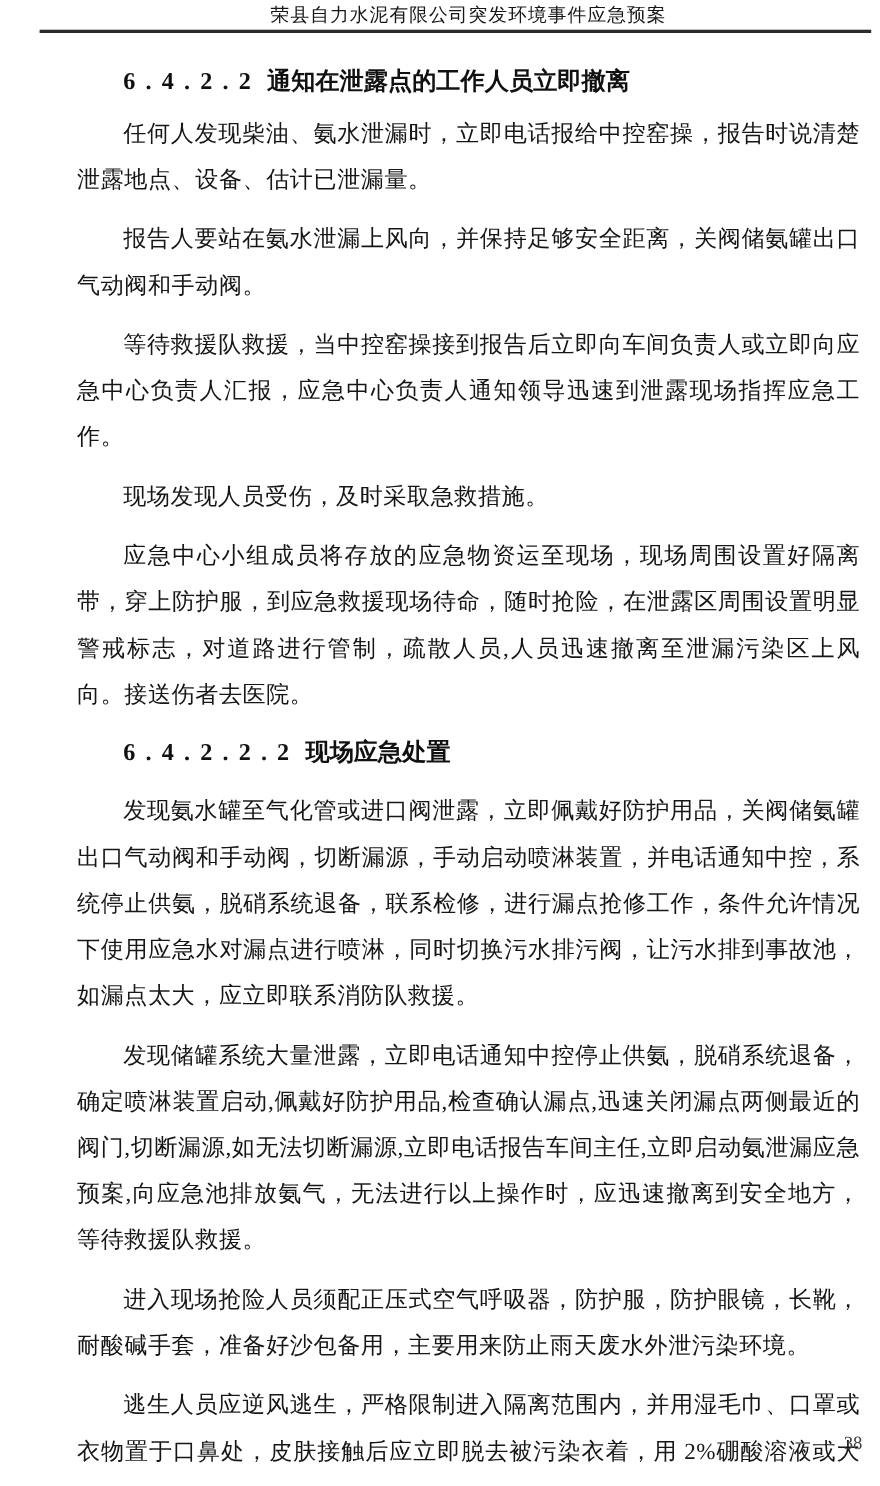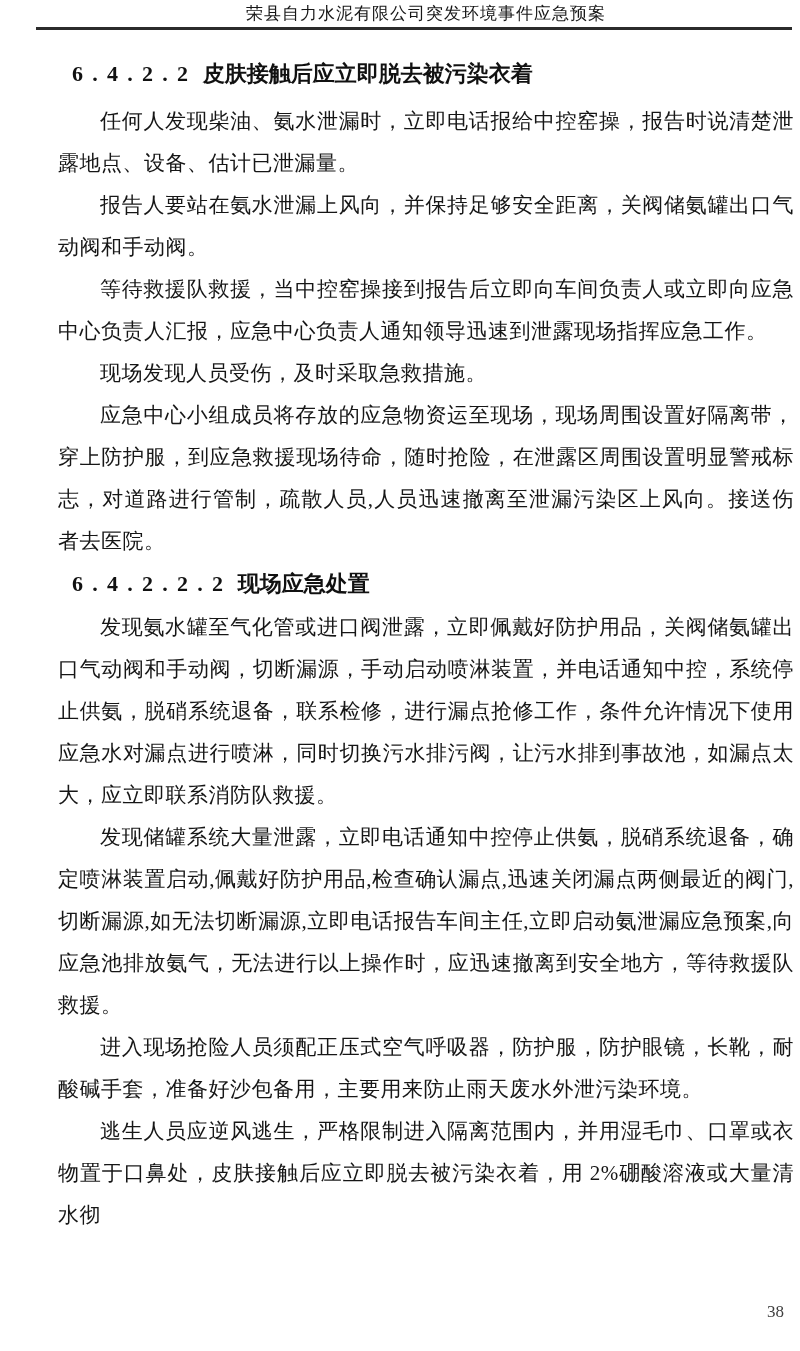--- a/index.html
+++ b/index.html
@@ -31,33 +31,34 @@
   .heading {
     font-size: 22px;
     font-weight: bold;
     margin: 0 0 0 14px;
     line-height: 40px;
     color: #111111;
   }
   .hnum {
     letter-spacing: 0.42em;
     margin-right: 0.25em;
+    margin-left: 40px;
   }
   .heading-mid {
     margin-top: 2px;
     margin-bottom: 2px;
   }
   .para {
     font-size: 21px;
     line-height: 42px;
     text-align: justify;
     text-justify: inter-character;
     text-indent: 2em;
     letter-spacing: 0.5px;
-    margin: 0;
+    margin: 12px;
   }
   .body-start { margin-top: 6px; }
   .page-number {
     position: absolute;
     top: 1302px;
     right: 42px;
     font-size: 17px;
     color: #404040;
   }
 </style>
@@ -66,21 +67,21 @@
 
 <div class="page">
 
   <div class="header-title">荣县自力水泥有限公司突发环境事件应急预案</div>
 
   <div class="header-rule"></div>
 
   <div class="content">
 
     <h2 class="heading">
-      <span class="hnum">6.4.2.2</span><span>皮肤接触后应立即脱去被污染衣着</span>
+      <span class="hnum">6.4.2.2</span><span>通知在泄露点的工作人员立即撤离</span>
     </h2>
 
 
     <p class="para body-start">任何人发现柴油、氨水泄漏时，立即电话报给中控窑操，报告时说清楚泄露地点、设备、估计已泄漏量。</p>
     <p class="para">报告人要站在氨水泄漏上风向，并保持足够安全距离，关阀储氨罐出口气动阀和手动阀。</p>
     <p class="para">等待救援队救援，当中控窑操接到报告后立即向车间负责人或立即向应急中心负责人汇报，应急中心负责人通知领导迅速到泄露现场指挥应急工作。</p>
     <p class="para">现场发现人员受伤，及时采取急救措施。</p>
     <p class="para">应急中心小组成员将存放的应急物资运至现场，现场周围设置好隔离带，穿上防护服，到应急救援现场待命，随时抢险，在泄露区周围设置明显警戒标志，对道路进行管制，疏散人员,人员迅速撤离至泄漏污染区上风向。接送伤者去医院。</p>
 
     <h2 class="heading heading-mid">

